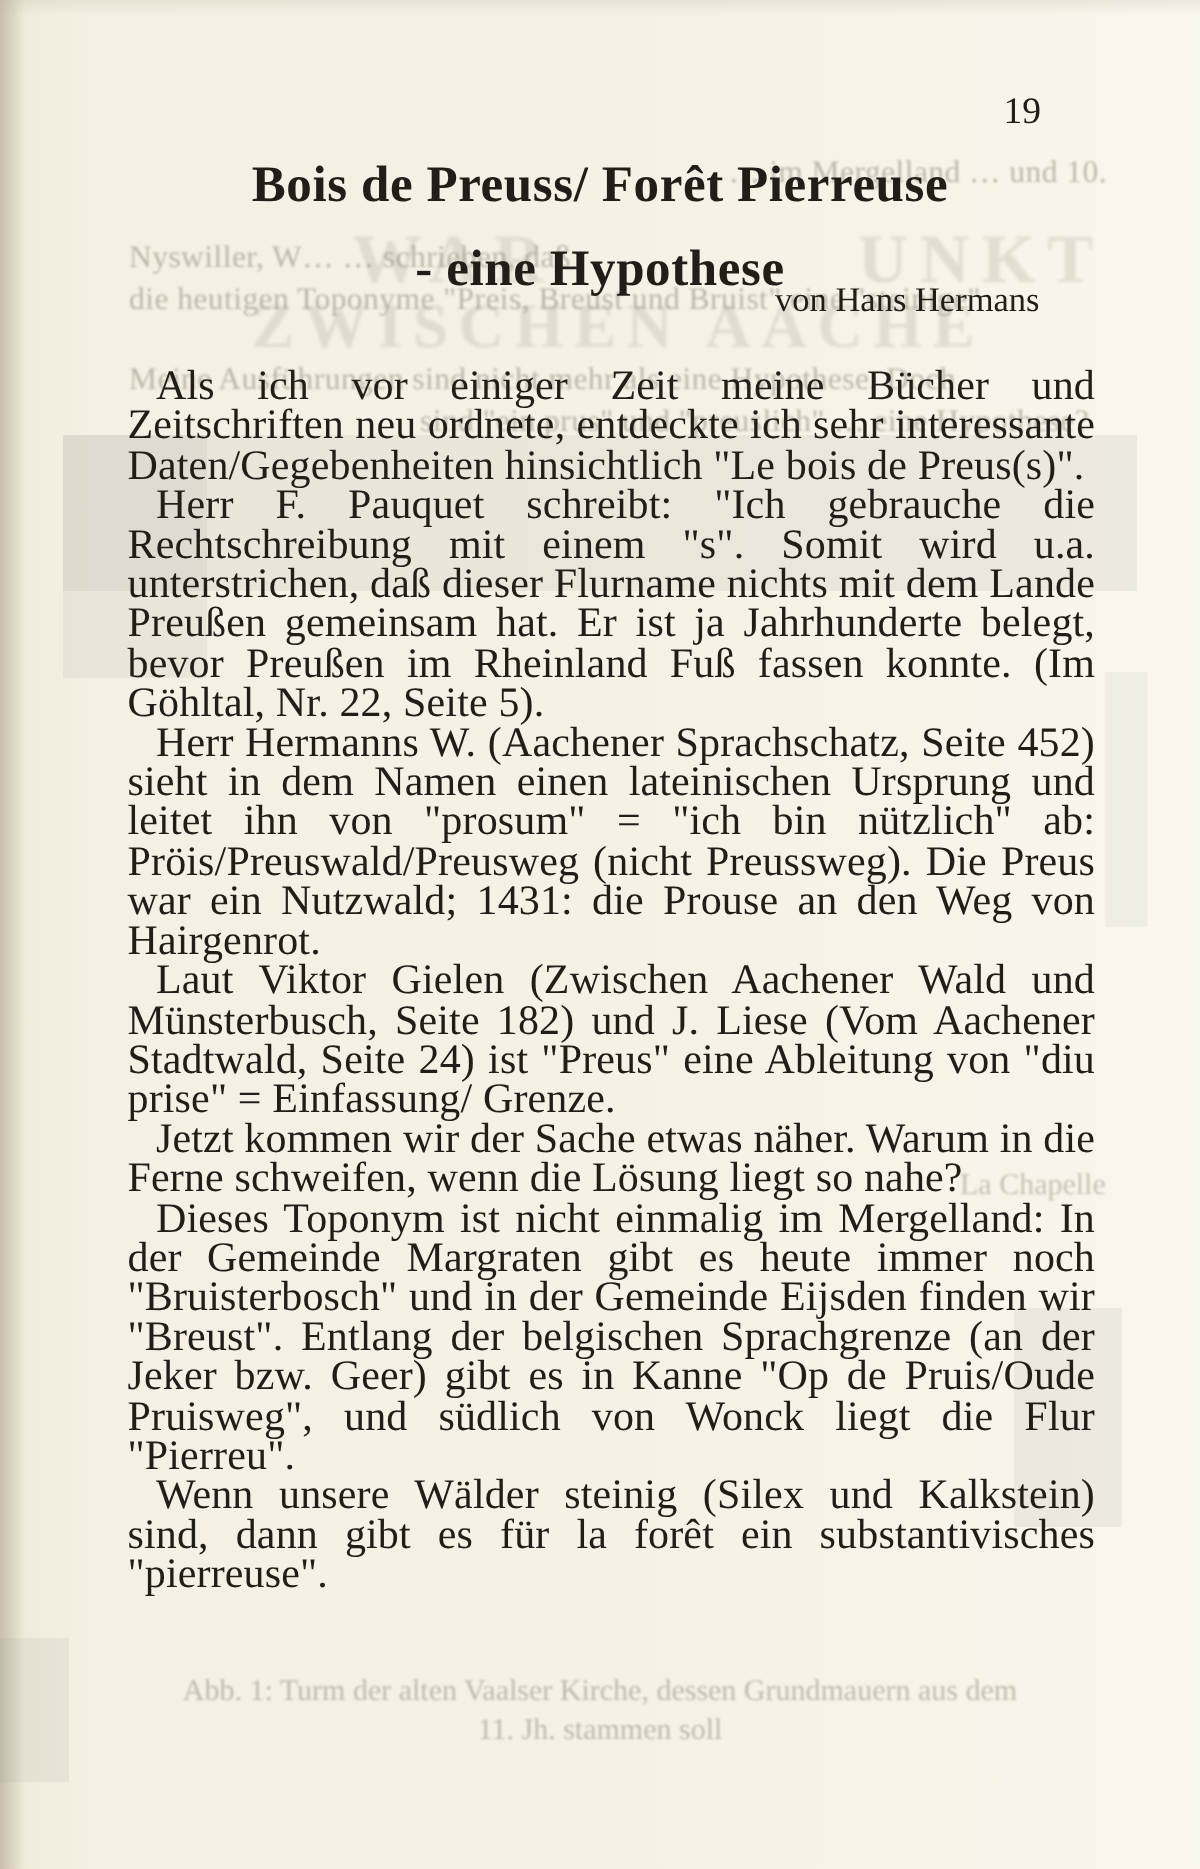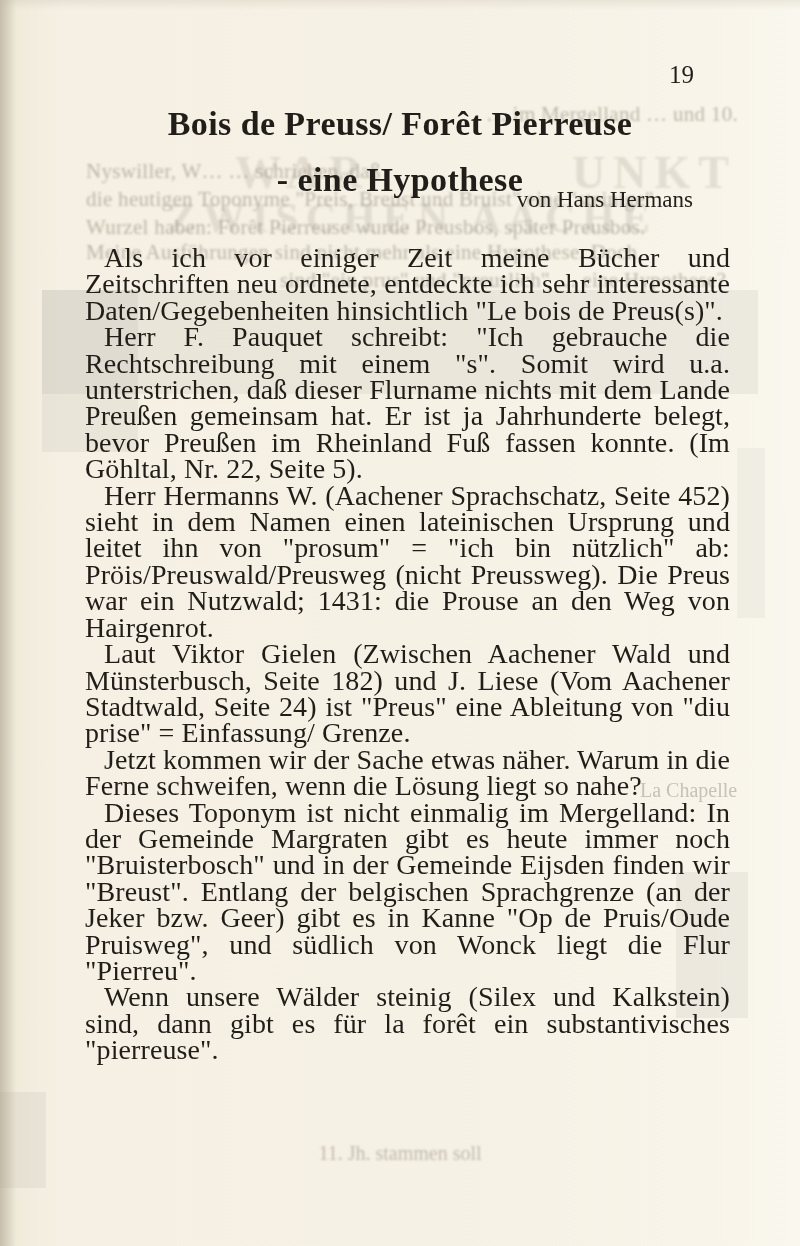--- a/index.html
+++ b/index.html
@@ -90,26 +90,26 @@
   <div class="patch patch-a"></div>
   <div class="patch patch-b"></div>
   <div class="patch patch-c"></div>
   <div class="patch patch-d"></div>
   <div class="patch patch-e"></div>
 
   <div class="ghost-layer">
     <div class="gline gline-right" style="top:100px">… im Mergelland … und 10.</div>
     <div class="gline" style="top:157px">Nyswiller, W… … schrieben, daß</div>
     <div class="gline" style="top:185px">die heutigen Toponyme "Preis, Breust und Bruist" eine "steinige"</div>
-    <div class="gline" style="top:213px">Wurzel haben: Forêt Pierreuse wurde Preusbos, später Preusbos.</div>
     <div class="gline" style="top:238px">Meine Ausführungen sind nicht mehr als eine Hypothese. Doch</div>
     <div class="gline gline7" style="top:266px">sind "ein prus" und "preuslich" … eine Hypothese?</div>
     <div class="gbig gbig1">WAR</div>
     <div class="gbig gbig1b">UNKT</div>
     <div class="gbig gbig2">ZWISCHEN AACHE</div>
+    <div class="gcap gcap1">Abb. 1: Turm der alten Vaalser Kirche, dessen Grundmauern aus dem</div>
     <div class="gcap gcap2">11. Jh. stammen soll</div>
     <div class="gside">La Chapelle</div>
   </div>
 
   <div class="page-number">19</div>
 
   <h1 class="title">
     <span class="tline">Bois de Preuss/ Forêt Pierreuse</span>
     <span class="tline">- eine Hypothese</span>
   </h1>

